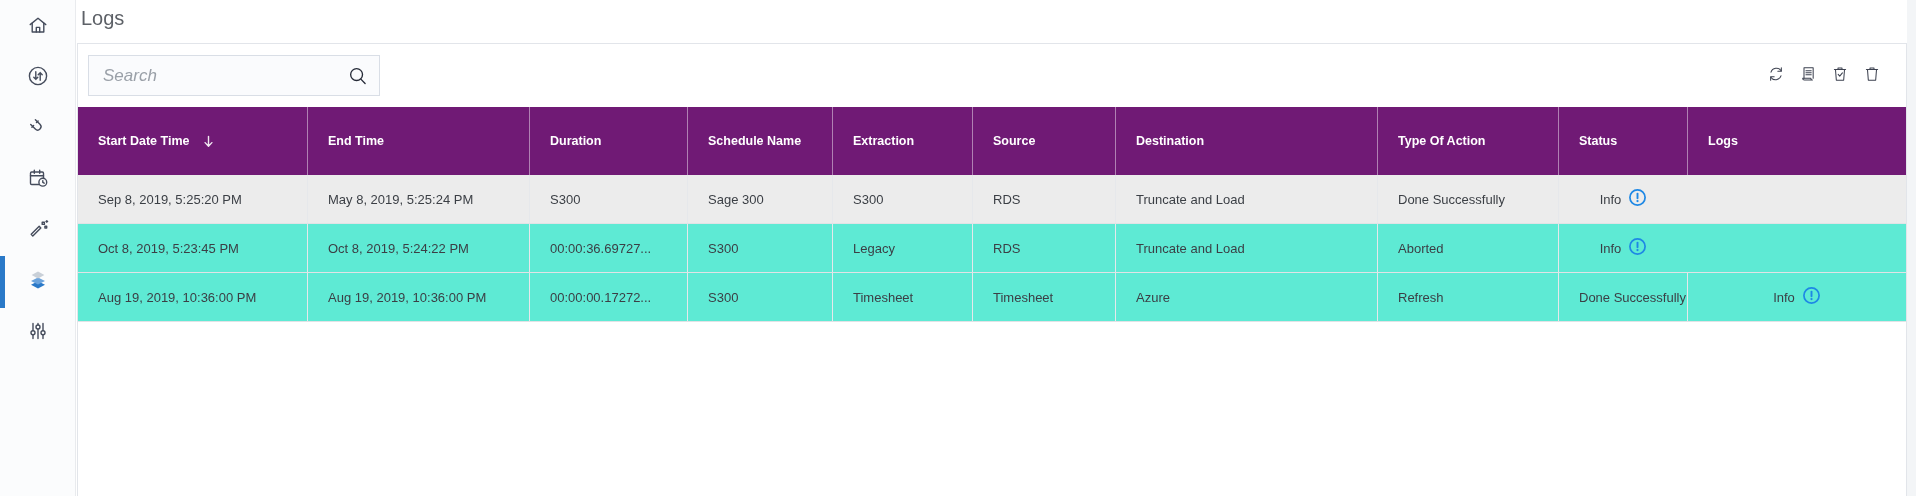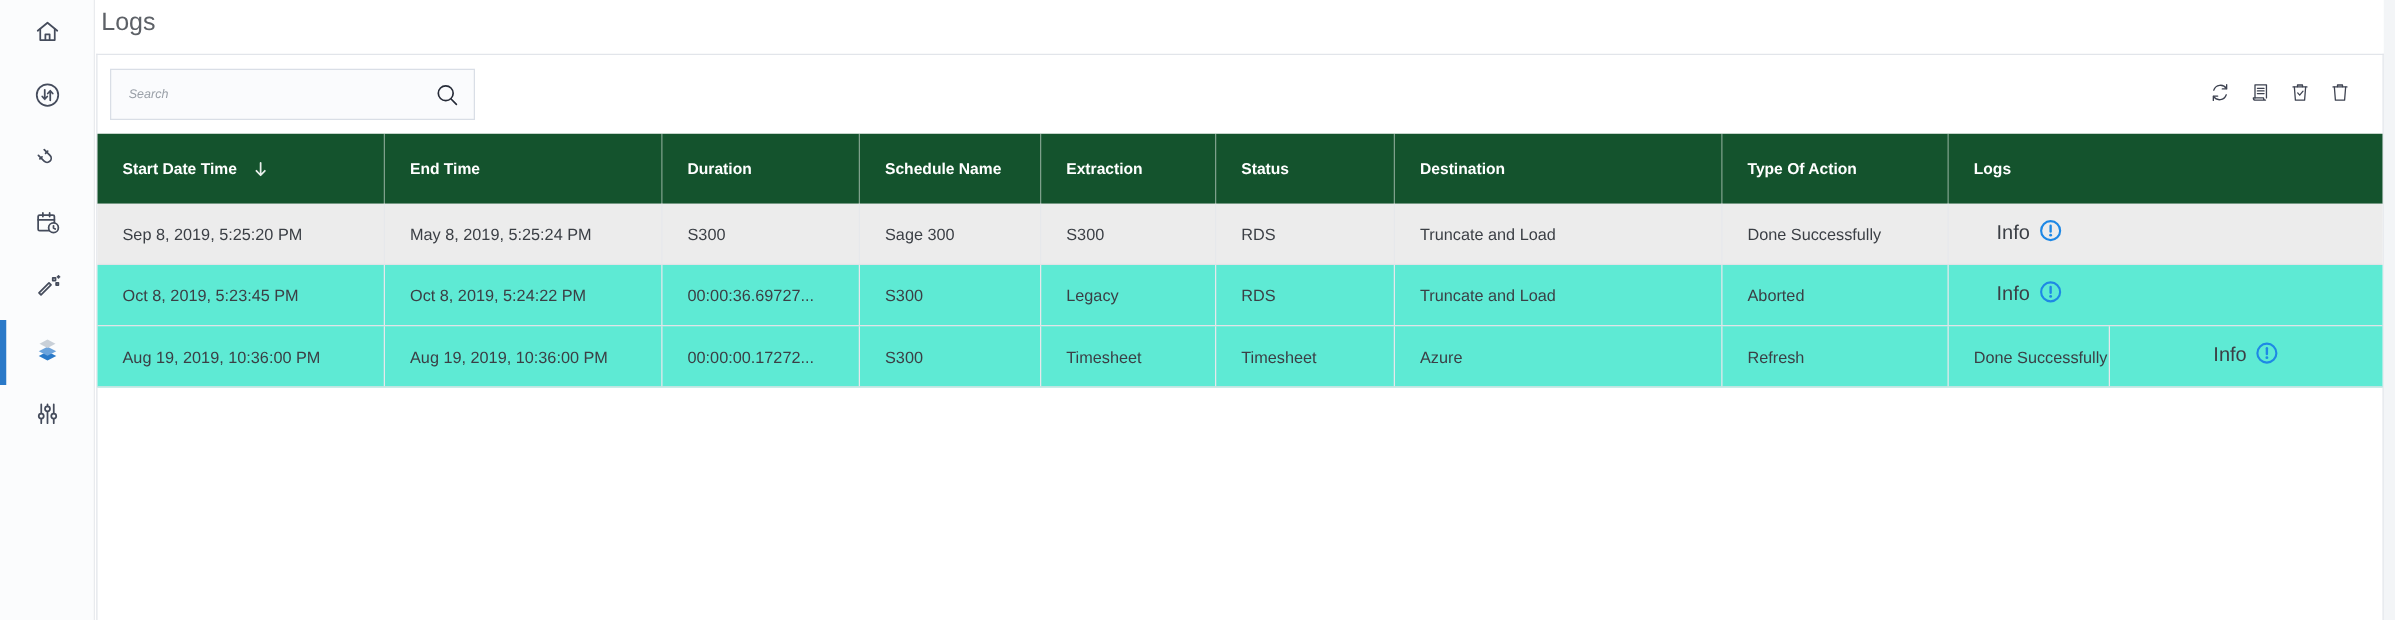--- a/index.html
+++ b/index.html
@@ -26,53 +26,53 @@
 
   .panel { position:absolute; left:1px; right:9px; top:43px; bottom:-1px;
            background:#fff; border:1px solid #e2e5ea; border-bottom:none; }
 
   
   .panel-toolbar { height:63px; display:flex; align-items:center; justify-content:space-between;
                    padding:0 24px 0 10px; }
   .search-box { position:relative; width:292px; height:41px; background:#fafbfd;
                 border:1px solid #d9dee6; }
   .search-box input { width:100%; height:100%; border:none; background:transparent; outline:none;
-                      padding:0 42px 0 14px; font-size:10px; color:#8b5cf6;
+                      padding:0 42px 0 14px; font-size:17px; color:#8b5cf6;
                       font-family:"Liberation Sans", sans-serif; }
   .search-box input::placeholder { font-style:italic; color:#9aa0a8; }
   .search-glass { position:absolute; right:9px; top:9px; width:23px; height:23px; cursor:pointer; }
   .search-glass svg { width:23px; height:23px; stroke:#262b38; fill:none; stroke-width:1.4; stroke-linecap:round; }
 
   .toolbar-icons { display:flex; gap:12px; align-items:center; }
   .tool-btn { width:20px; height:20px; background:none; border:none; cursor:pointer;
               display:flex; align-items:center; justify-content:center; }
   .tool-btn svg { width:20px; height:20px; stroke:#3d4250; fill:none;
                   stroke-width:1.25; stroke-linecap:round; stroke-linejoin:round; }
 
   
   .grid { --cols:230px 222px 158px 145px 140px 143px 262px 181px 129px minmax(0,1fr); }
   .grid-row { display:grid; grid-template-columns:var(--cols); }
-  .grid-row.head { background:#14532d; height:56px; }
+  .grid-row.head { background:#701a75; height:68px; }
   .grid-row.body { height:49px; border-bottom:1px solid #e1e3e6; background:#5eead4; cursor:pointer; }
   .grid-row.body.selected { background:#ececec; }
 
   .hc { display:flex; align-items:center; padding:0 8px 0 20px; color:#fff;
         font-size:12.5px; font-weight:700; border-right:1px solid rgba(255,255,255,.45);
         white-space:nowrap; overflow:hidden; cursor:pointer; }
   .hc:last-child { border-right:none; }
   .sort-arrow { margin-left:12px; display:flex; }
   .sort-arrow svg { width:15px; height:15px; stroke:rgba(255,255,255,.9); fill:none;
                     stroke-width:1.5; stroke-linecap:round; stroke-linejoin:round; }
 
   .c { display:flex; align-items:center; padding:0 8px 0 20px; font-size:13px; color:#3b3f45;
        border-right:1px solid #e6e8eb; white-space:nowrap; overflow:hidden; }
   .c:last-child { border-right:none; }
   .c.logs-cell { justify-content:center; padding:0; gap:7px; }
   .info-link { display:flex; align-items:center; gap:7px; background:none; border:none;
-               cursor:pointer; font-size:16px; color:#3b3f45; font-family:"Liberation Sans", sans-serif; }
+               cursor:pointer; font-size:13px; color:#3b3f45; font-family:"Liberation Sans", sans-serif; }
   .info-link svg { width:19px; height:19px; }
 </style>
 </head>
 <body>
 
 <div class="app">
 
   <aside class="sidebar">
     <div class="active-bar"></div>
 
@@ -205,27 +205,30 @@
           <div class="hc">
               <span>Duration</span>
             </div>
           <div class="hc">
               <span>Schedule Name</span>
             </div>
           <div class="hc">
               <span>Extraction</span>
             </div>
           <div class="hc">
+              <span>Source</span>
+            </div>
+          <div class="hc">
+              <span>Destination</span>
+            </div>
+          <div class="hc">
+              <span>Type Of Action</span>
+            </div>
+          <div class="hc">
               <span>Status</span>
-            </div>
-          <div class="hc">
-              <span>Destination</span>
-            </div>
-          <div class="hc">
-              <span>Type Of Action</span>
             </div>
           <div class="hc">
               <span>Logs</span>
             </div>
         </div>
 
         <div class="grid-row body selected">
           <div class="c">Sep 8, 2019, 5:25:20 PM</div>
           <div class="c">May 8, 2019, 5:25:24 PM</div>
           <div class="c">S300</div>

